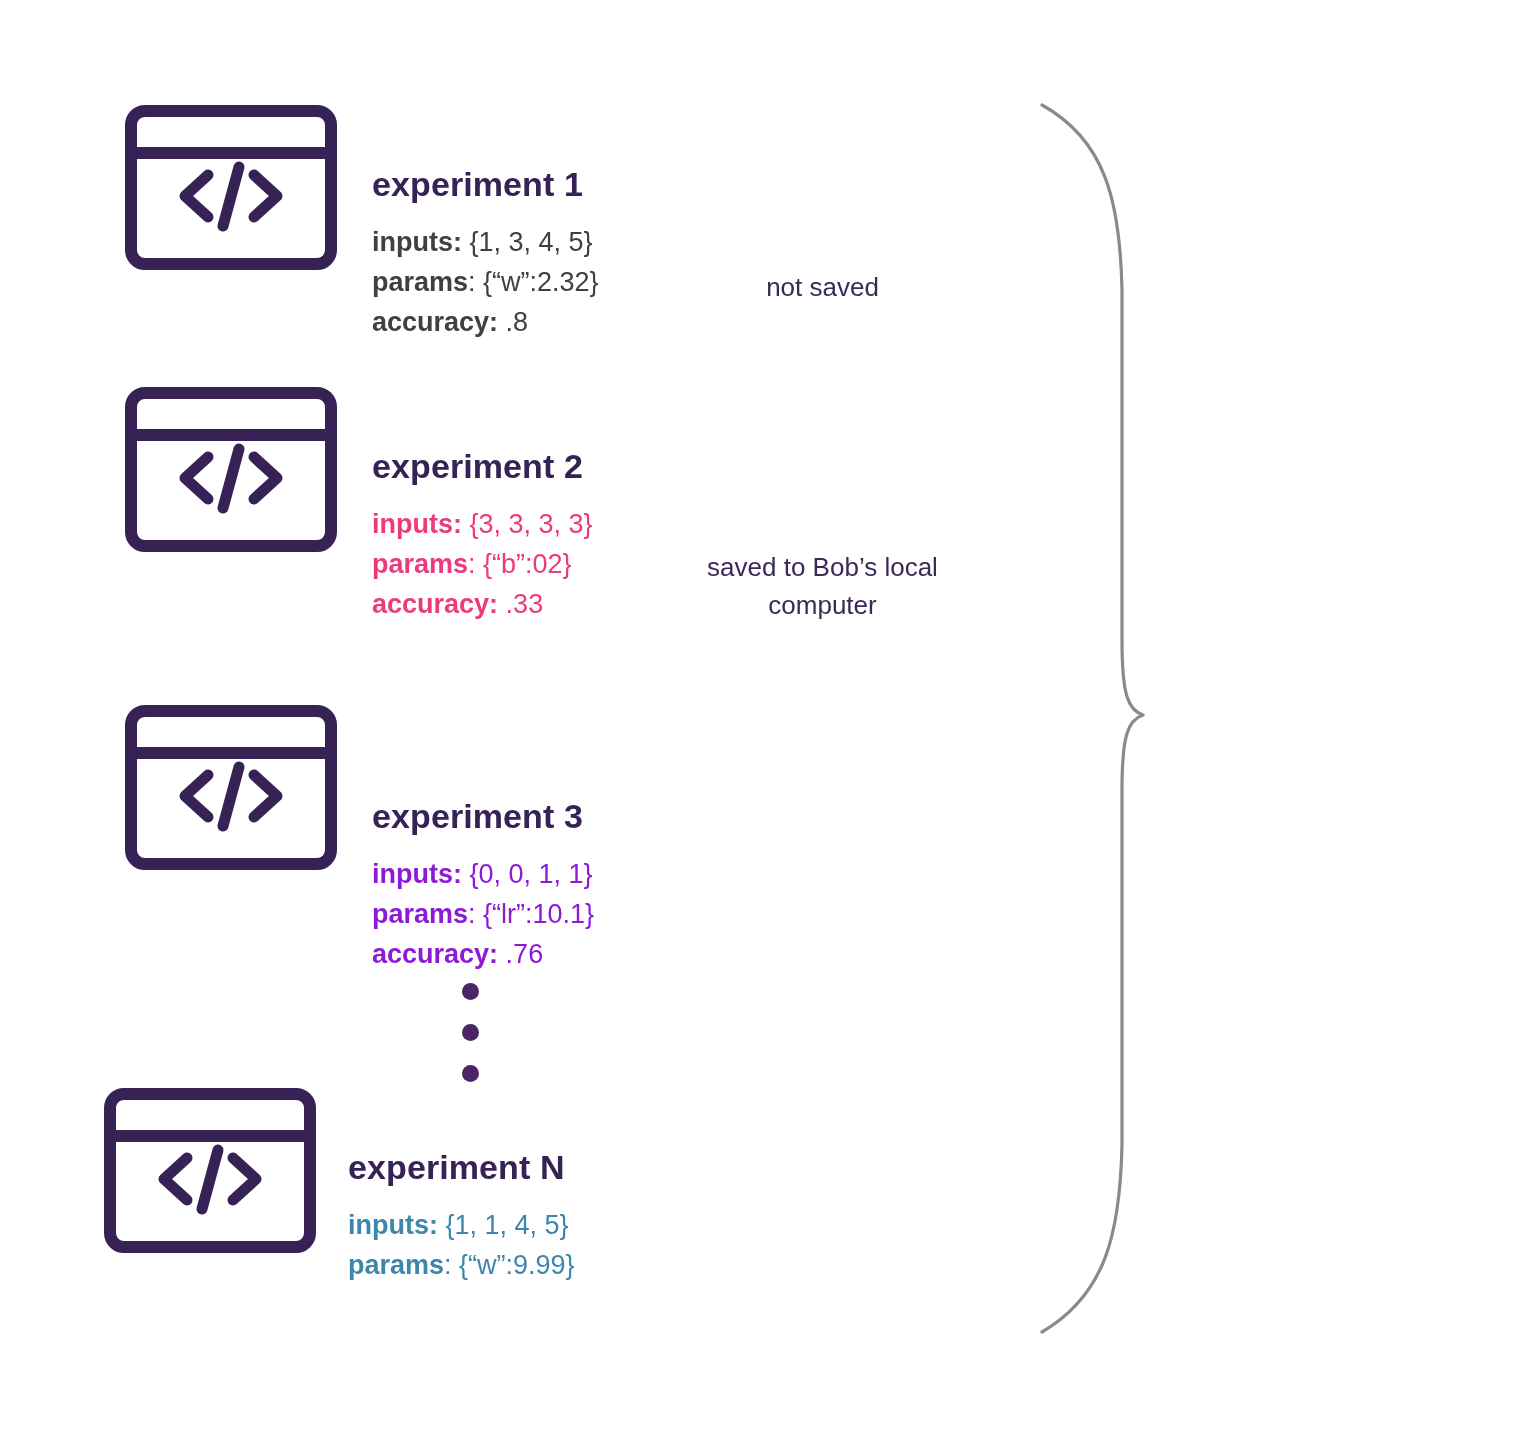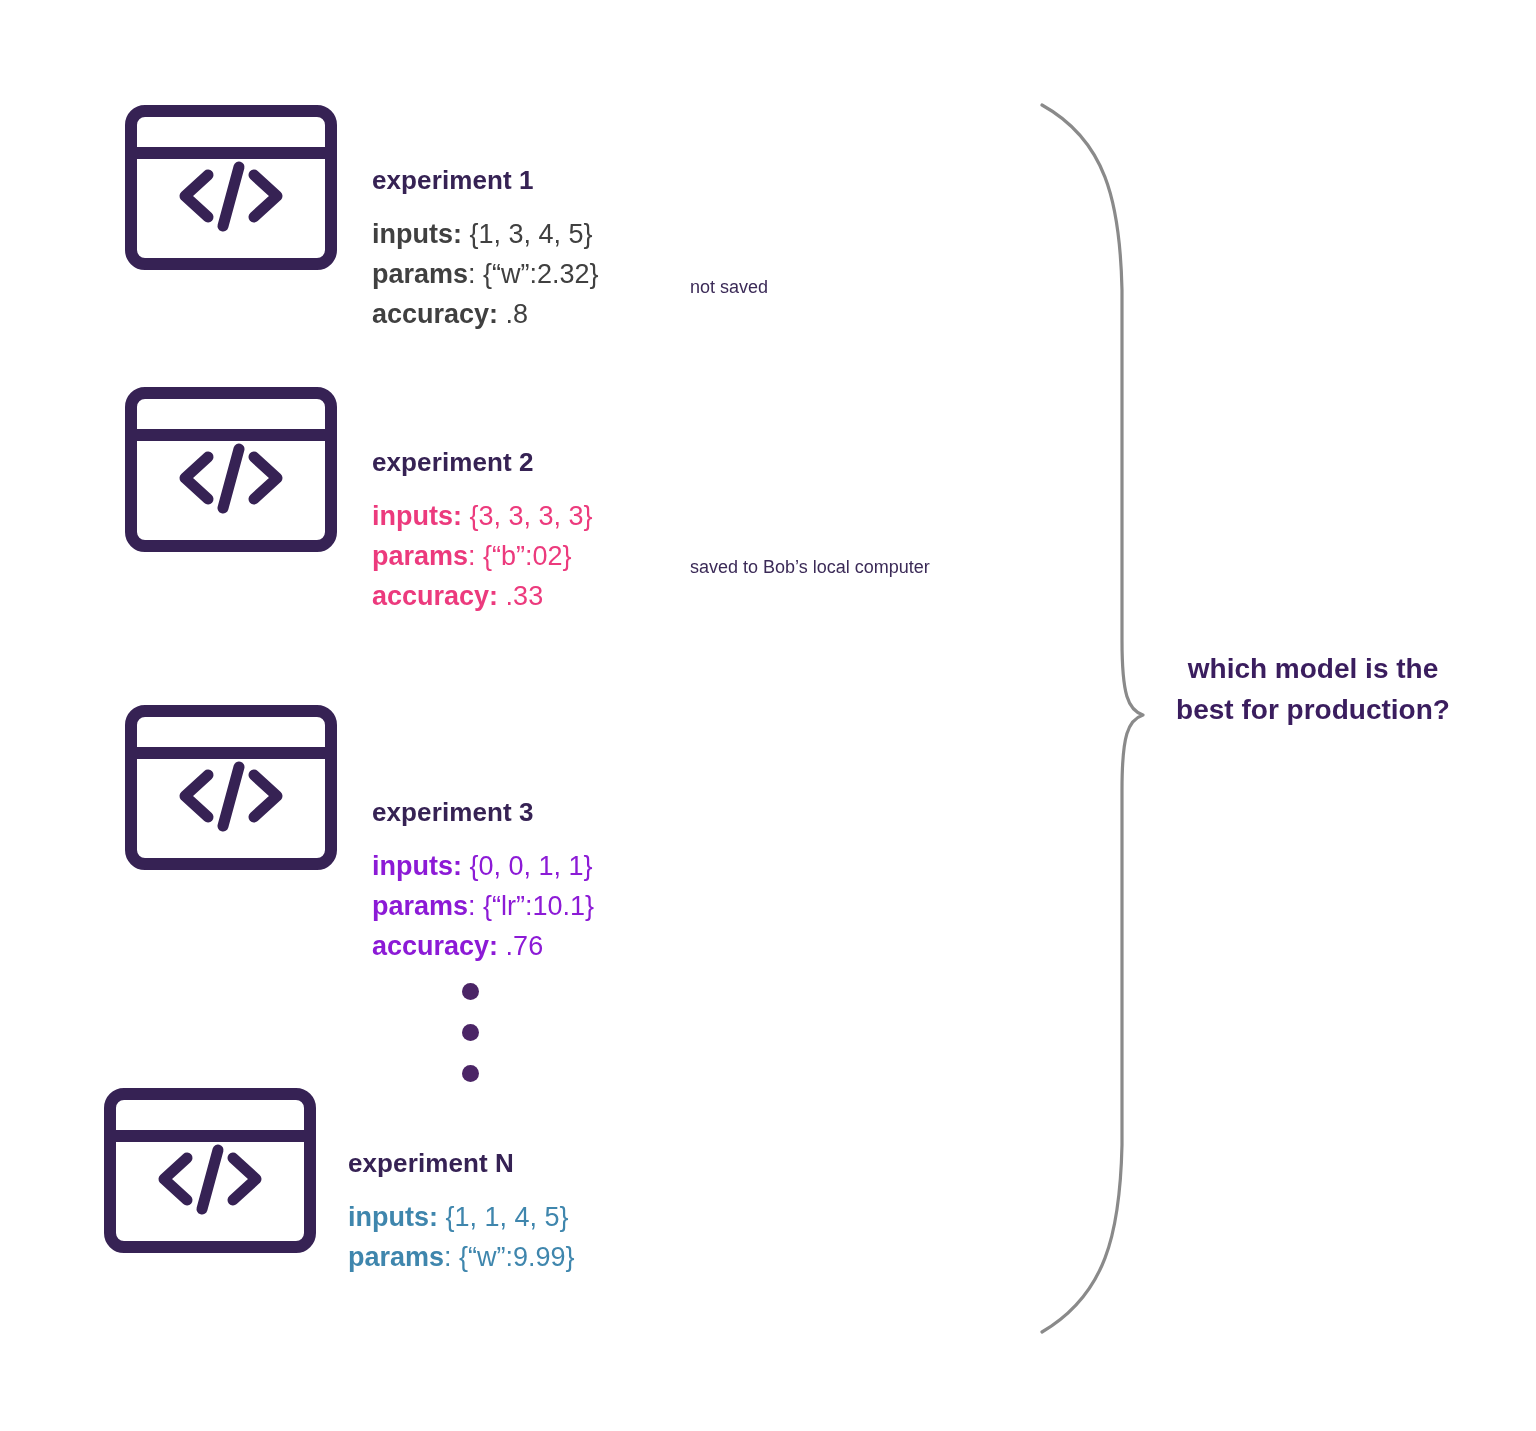--- a/index.html
+++ b/index.html
@@ -34,21 +34,21 @@
     position: relative;
   }
   .win-icon svg { display: block; }
 
   .exp-text {
     display: flex;
     flex-direction: column;
   }
 
   .exp-title {
-    font-size: 26px;
+    font-size: 34px;
     font-weight: bold;
     color: #362254;
     letter-spacing: 0.1px;
     line-height: 1;
     margin: 0;
     white-space: nowrap;
   }
 
   .exp-lines {
     margin-top: 21px;
@@ -60,22 +60,23 @@
   .exp-lines .k {
     font-weight: bold;
   }
   .exp-lines .v {
     font-weight: normal;
   }
 
   
   .storage-label {
     position: absolute;
-    font-size: 18px;
+    font-size: 26px;
     color: #3b2a57;
+    text-align: center;
     line-height: 38px;
     font-weight: normal;
   }
 
   
   .vdots {
     position: absolute;
   }
   .vdots i {
     display: block;
@@ -207,15 +208,14 @@
   <svg id="brace" viewBox="0 0 180 1280">
     <path d="M 32 25
              C 95 60, 110 120, 112 210
              L 112 560
              C 112 615, 118 630, 133 635
              C 118 640, 112 655, 112 710
              L 112 1065
              C 110 1155, 95 1215, 32 1252" fill="none" stroke="#8a8a8a" stroke-width="3.2" stroke-linecap="round" stroke-linejoin="round"></path>
   </svg>
 
-  <div class="conclusion">which model is the best for production?</div>
 
 </div>
 
 </body></html>

